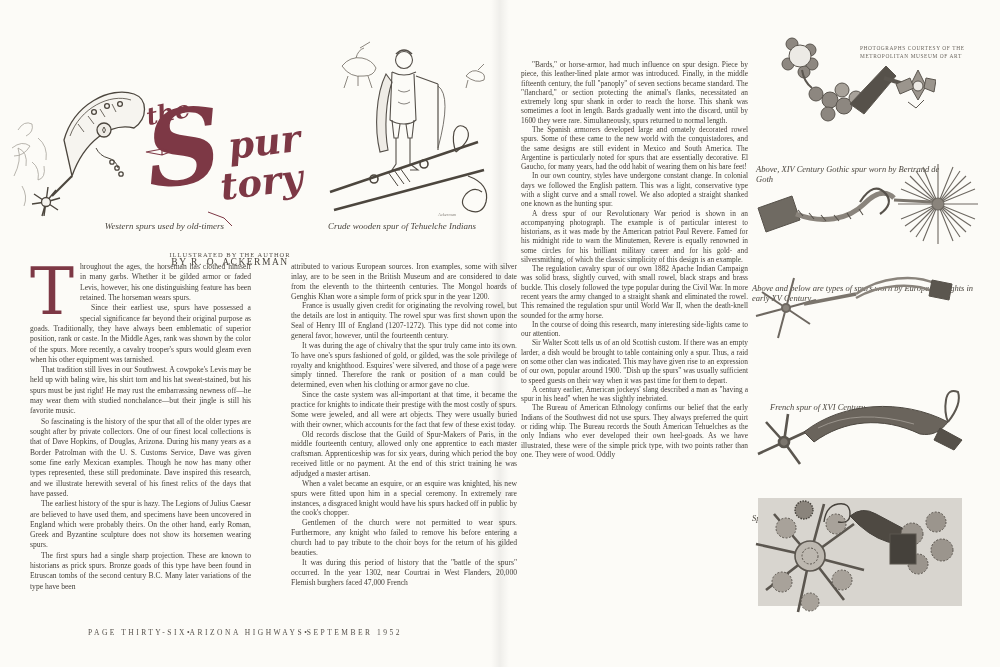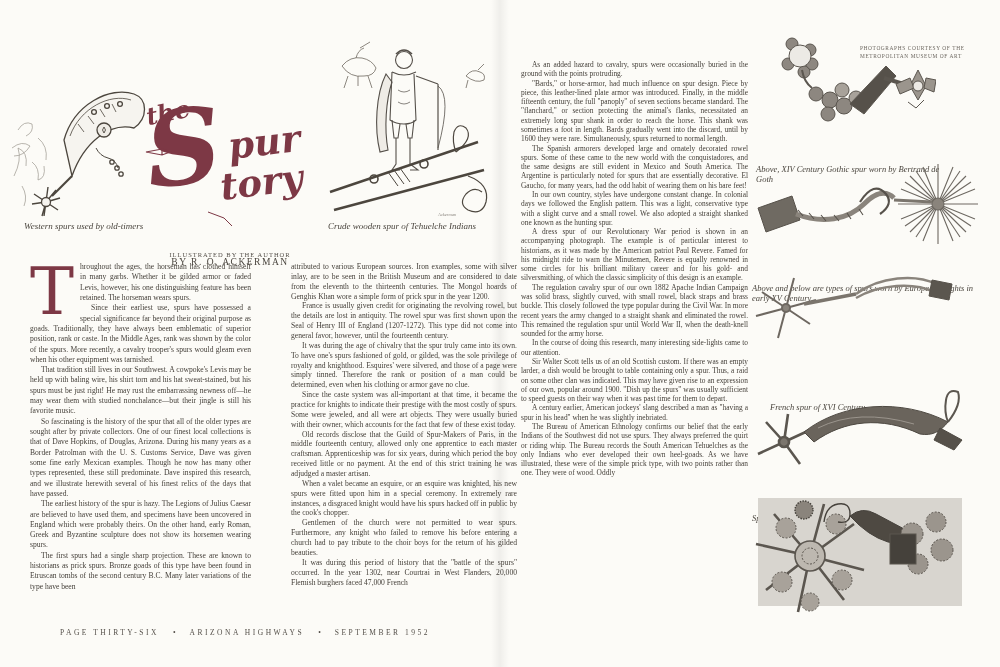--- a/index.html
+++ b/index.html
@@ -14,38 +14,38 @@
   .t-S   {left:146px;top:96px; font-size:104px;line-height:1;transform:rotate(-6deg);font-weight:bold;}
   .t-pur {left:228px;top:120px;font-size:37px;transform:rotate(-7deg);font-weight:bold;}
   .t-tory{left:220px;top:160px;font-size:37px;transform:rotate(-7deg);font-weight:bold;}
   .byline{position:absolute;left:140px;top:234px;width:180px;text-align:center;
           font-size:9.5px;letter-spacing:1.5px;color:#4a453e;margin-top:23px;}
   .illby {position:absolute;left:140px;top:251px;width:180px;text-align:center;
           font-size:6.5px;letter-spacing:1px;color:#55504a;}
 
   
   .cap{font-style:italic;font-size:9px;color:#4a453e;position:absolute;line-height:1.15;}
-  .cap-west{left:24px;top:221px;width:200px;}
+  .cap-west{left:24px;top:221px;width:200px;text-align:right;}
   .cap-teh {left:328px;top:221px;width:168px;}
   .pcap{position:absolute;font-style:italic;font-size:8.5px;color:#4a453e;
         text-align:left;line-height:1.2;margin-top:32px;}
 
   
   .col{position:absolute;text-align:justify;overflow:hidden;}
   .col1{left:30px; top:262px;width:221px;height:372px;font-size:7.6px;line-height:1.36;}
   .col2{left:262px;top:262px;width:226px;height:372px;font-size:7.6px;line-height:1.30;margin-left:29px;}
   .col3{left:521px;top:60px; width:227px;height:558px;font-size:7.4px;line-height:1.255;}
   .para{margin:0;text-indent:11px;}
   .para.first{text-indent:0;}
   .dropcap{float:left;color:#7d3845;font-size:66px;line-height:0.78;
            padding:4px 6px 0 0;font-family:"DejaVu Serif",serif;}
 
   
   .footer{position:absolute;left:30px;top:628px;width:430px;display:flex;
-          justify-content:center;gap:14px;font-size:7.5px;letter-spacing:2.5px;color:#55504a;}
+          justify-content:center;font-size:7.5px;letter-spacing:2.5px;color:#55504a;}
   .footer .dot{letter-spacing:0;color:#55504a;}
 
   
   .credit{position:absolute;left:860px;top:44px;width:116px;font-size:5.4px;
           letter-spacing:0.6px;color:#6b665f;line-height:1.5;}
 
   
   .art{position:absolute;}
   svg{display:block;}
   .sig{position:absolute;left:438px;top:212px;font-size:4.5px;font-style:italic;color:#8a857e;}
@@ -158,21 +158,20 @@
 
   <div class="footer">
     <span>PAGE THIRTY-SIX</span>
     <span class="dot">•</span>
     <span>ARIZONA HIGHWAYS</span>
     <span class="dot">•</span>
     <span>SEPTEMBER 1952</span>
   </div>
 
   <div class="col col3">
-    <p class="para">As an added hazard to cavalry, spurs were occasionally buried in the ground with the points protruding.</p>
     <p class="para">"Bards," or horse-armor, had much influence on spur design. Piece by piece, this leather-lined plate armor was introduced. Finally, in the middle fifteenth century, the full "panoply" of seven sections became standard. The "flanchard," or section protecting the animal's flanks, necessitated an extremely long spur shank in order to reach the horse. This shank was sometimes a foot in length. Bards gradually went into the discard, until by 1600 they were rare. Simultaneously, spurs returned to normal length.</p>
     <p class="para">The Spanish armorers developed large and ornately decorated rowel spurs. Some of these came to the new world with the conquistadores, and the same designs are still evident in Mexico and South America. The Argentine is particularly noted for spurs that are essentially decorative. El Gaucho, for many years, had the odd habit of wearing them on his bare feet!</p>
     <p class="para">In our own country, styles have undergone constant change. In colonial days we followed the English pattern. This was a light, conservative type with a slight curve and a small rowel. We also adopted a straight shanked one known as the hunting spur.</p>
     <p class="para">A dress spur of our Revolutionary War period is shown in an accompanying photograph. The example is of particular interest to historians, as it was made by the American patriot Paul Revere. Famed for his midnight ride to warn the Minutemen, Revere is equally renowned in some circles for his brilliant military career and for his gold- and silversmithing, of which the classic simplicity of this design is an example.</p>
     <p class="para">The regulation cavalry spur of our own 1882 Apache Indian Campaign was solid brass, slightly curved, with small rowel, black straps and brass buckle. This closely followed the type popular during the Civil War. In more recent years the army changed to a straight shank and eliminated the rowel. This remained the regulation spur until World War II, when the death-knell sounded for the army horse.</p>
     <p class="para">In the course of doing this research, many interesting side-lights came to our attention.</p>
     <p class="para">Sir Walter Scott tells us of an old Scottish custom. If there was an empty larder, a dish would be brought to table containing only a spur. Thus, a raid on some other clan was indicated. This may have given rise to an expression of our own, popular around 1900. "Dish up the spurs" was usually sufficient to speed guests on their way when it was past time for them to depart.</p>
     <p class="para">A century earlier, American jockeys' slang described a man as "having a spur in his head" when he was slightly inebriated.</p>
     <p class="para">The Bureau of American Ethnology confirms our belief that the early Indians of the Southwest did not use spurs. They always preferred the quirt or riding whip. The Bureau records the South American Tehuelches as the only Indians who ever developed their own heel-goads. As we have illustrated, these were of the simple prick type, with two points rather than one. They were of wood. Oddly</p>
   </div>

